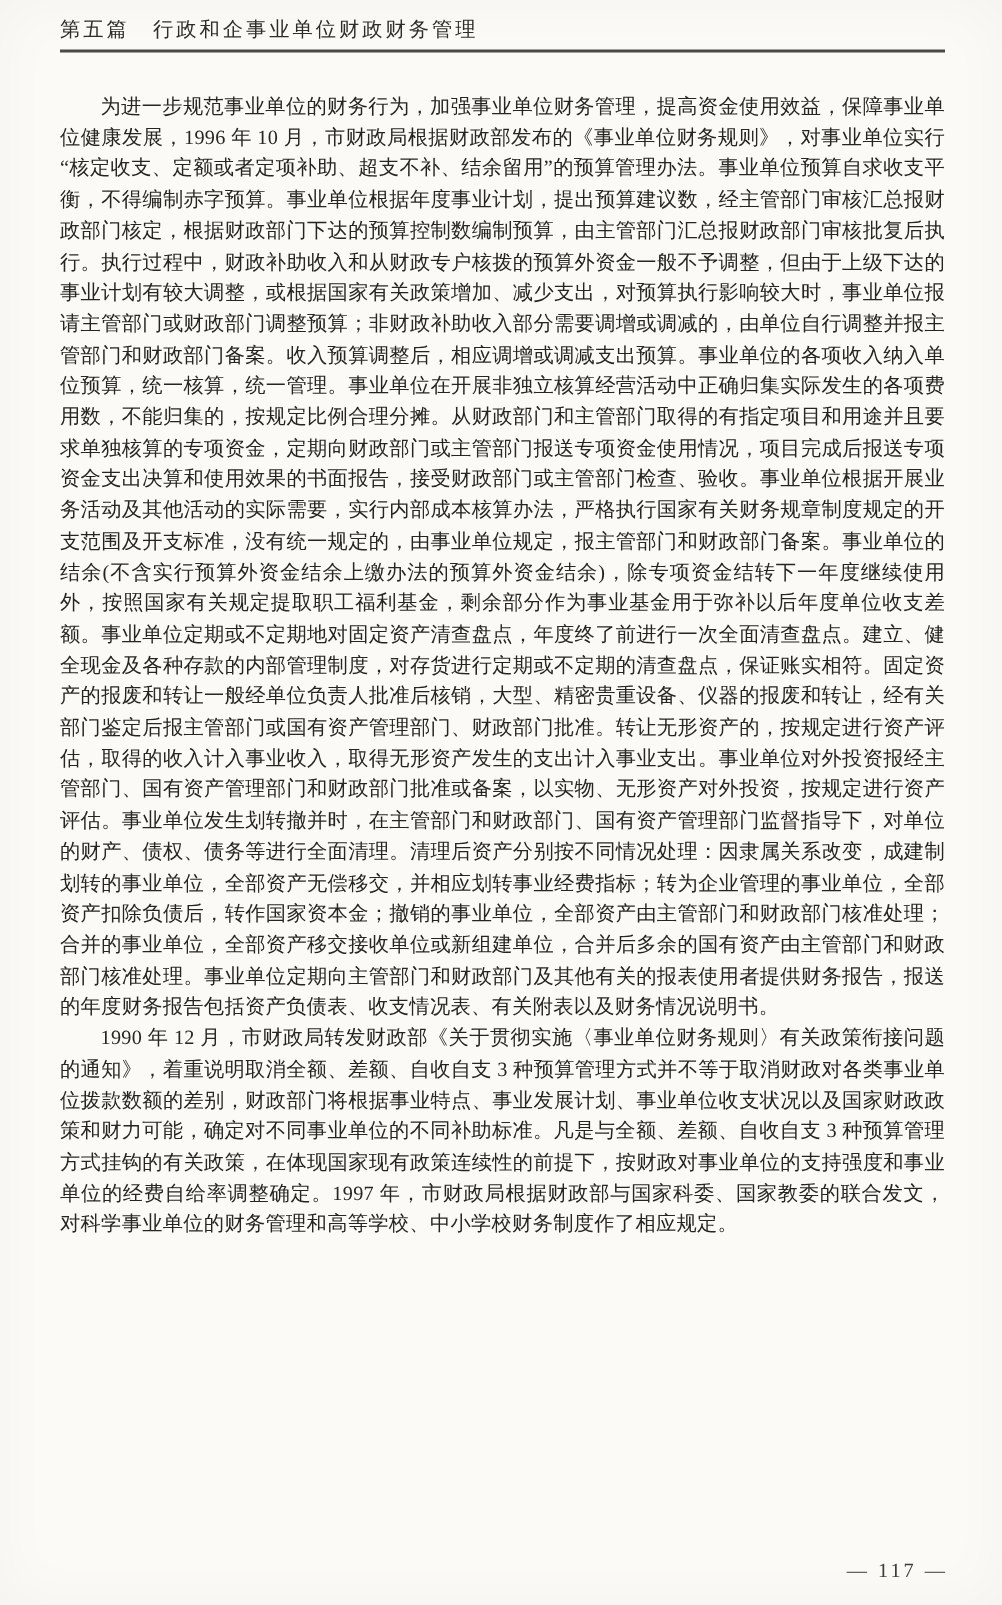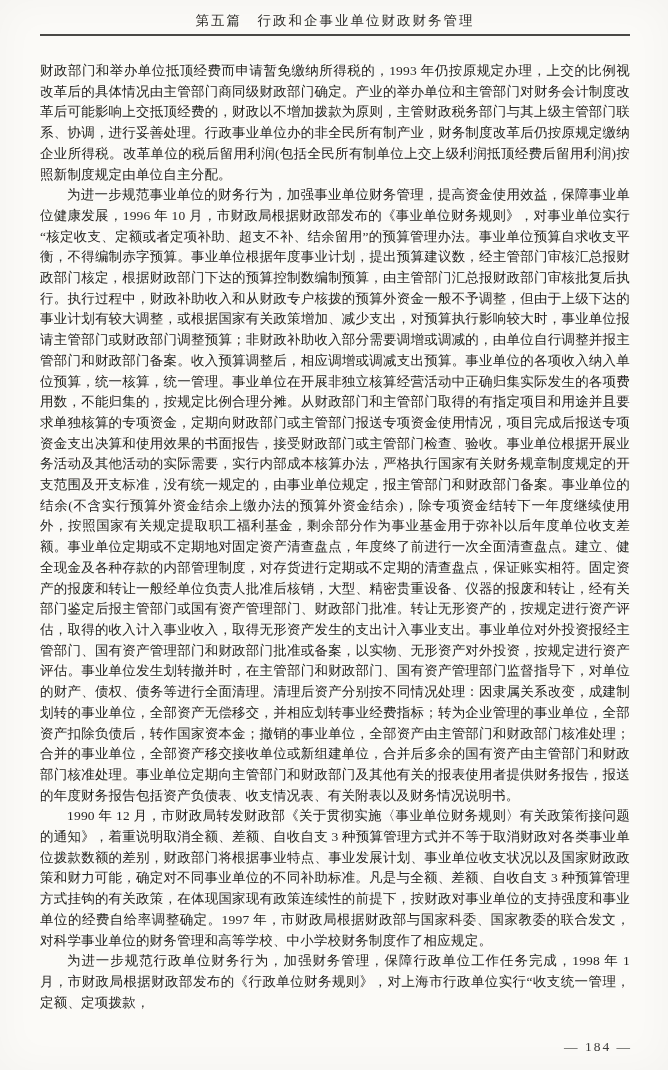--- a/index.html
+++ b/index.html
@@ -16,21 +16,21 @@
     background: #fbfaf7;
     color: #262522;
     overflow: hidden;
     box-shadow: inset 0 0 40px rgba(0,0,0,0.03);
   }
   .page-header {
     position: absolute;
     top: 11px;
     left: 40px;
     width: 590px;
-    text-align: center;
+    text-align: left;
   }
   .chapter-title {
     font-size: 13.5px;
     letter-spacing: 2px;
     color: #2e2d2a;
   }
   .header-rule {
     margin-top: 4px;
     height: 0;
     border-bottom: 2px solid #4a4946;
@@ -66,23 +66,21 @@
 <body>
 
 <div class="page">
 
   <header class="page-header">
     <span class="chapter-title">第五篇　行政和企事业单位财政财务管理</span>
     <div class="header-rule"></div>
   </header>
 
   <main class="page-body">
-    <p class="para no-indent">财政部门和举办单位抵顶经费而申请暂免缴纳所得税的，1993 年仍按原规定办理，上交的比例视改革后的具体情况由主管部门商同级财政部门确定。产业的举办单位和主管部门对财务会计制度改革后可能影响上交抵顶经费的，财政以不增加拨款为原则，主管财政税务部门与其上级主管部门联系、协调，进行妥善处理。行政事业单位办的非全民所有制产业，财务制度改革后仍按原规定缴纳企业所得税。改革单位的税后留用利润(包括全民所有制单位上交上级利润抵顶经费后留用利润)按照新制度规定由单位自主分配。</p>
     <p class="para">为进一步规范事业单位的财务行为，加强事业单位财务管理，提高资金使用效益，保障事业单位健康发展，1996 年 10 月，市财政局根据财政部发布的《事业单位财务规则》，对事业单位实行“核定收支、定额或者定项补助、超支不补、结余留用”的预算管理办法。事业单位预算自求收支平衡，不得编制赤字预算。事业单位根据年度事业计划，提出预算建议数，经主管部门审核汇总报财政部门核定，根据财政部门下达的预算控制数编制预算，由主管部门汇总报财政部门审核批复后执行。执行过程中，财政补助收入和从财政专户核拨的预算外资金一般不予调整，但由于上级下达的事业计划有较大调整，或根据国家有关政策增加、减少支出，对预算执行影响较大时，事业单位报请主管部门或财政部门调整预算；非财政补助收入部分需要调增或调减的，由单位自行调整并报主管部门和财政部门备案。收入预算调整后，相应调增或调减支出预算。事业单位的各项收入纳入单位预算，统一核算，统一管理。事业单位在开展非独立核算经营活动中正确归集实际发生的各项费用数，不能归集的，按规定比例合理分摊。从财政部门和主管部门取得的有指定项目和用途并且要求单独核算的专项资金，定期向财政部门或主管部门报送专项资金使用情况，项目完成后报送专项资金支出决算和使用效果的书面报告，接受财政部门或主管部门检查、验收。事业单位根据开展业务活动及其他活动的实际需要，实行内部成本核算办法，严格执行国家有关财务规章制度规定的开支范围及开支标准，没有统一规定的，由事业单位规定，报主管部门和财政部门备案。事业单位的结余(不含实行预算外资金结余上缴办法的预算外资金结余)，除专项资金结转下一年度继续使用外，按照国家有关规定提取职工福利基金，剩余部分作为事业基金用于弥补以后年度单位收支差额。事业单位定期或不定期地对固定资产清查盘点，年度终了前进行一次全面清查盘点。建立、健全现金及各种存款的内部管理制度，对存货进行定期或不定期的清查盘点，保证账实相符。固定资产的报废和转让一般经单位负责人批准后核销，大型、精密贵重设备、仪器的报废和转让，经有关部门鉴定后报主管部门或国有资产管理部门、财政部门批准。转让无形资产的，按规定进行资产评估，取得的收入计入事业收入，取得无形资产发生的支出计入事业支出。事业单位对外投资报经主管部门、国有资产管理部门和财政部门批准或备案，以实物、无形资产对外投资，按规定进行资产评估。事业单位发生划转撤并时，在主管部门和财政部门、国有资产管理部门监督指导下，对单位的财产、债权、债务等进行全面清理。清理后资产分别按不同情况处理：因隶属关系改变，成建制划转的事业单位，全部资产无偿移交，并相应划转事业经费指标；转为企业管理的事业单位，全部资产扣除负债后，转作国家资本金；撤销的事业单位，全部资产由主管部门和财政部门核准处理；合并的事业单位，全部资产移交接收单位或新组建单位，合并后多余的国有资产由主管部门和财政部门核准处理。事业单位定期向主管部门和财政部门及其他有关的报表使用者提供财务报告，报送的年度财务报告包括资产负债表、收支情况表、有关附表以及财务情况说明书。</p>
     <p class="para">1990 年 12 月，市财政局转发财政部《关于贯彻实施〈事业单位财务规则〉有关政策衔接问题的通知》，着重说明取消全额、差额、自收自支 3 种预算管理方式并不等于取消财政对各类事业单位拨款数额的差别，财政部门将根据事业特点、事业发展计划、事业单位收支状况以及国家财政政策和财力可能，确定对不同事业单位的不同补助标准。凡是与全额、差额、自收自支 3 种预算管理方式挂钩的有关政策，在体现国家现有政策连续性的前提下，按财政对事业单位的支持强度和事业单位的经费自给率调整确定。1997 年，市财政局根据财政部与国家科委、国家教委的联合发文，对科学事业单位的财务管理和高等学校、中小学校财务制度作了相应规定。</p>
-    <p class="para">为进一步规范行政单位财务行为，加强财务管理，保障行政单位工作任务完成，1998 年 1 月，市财政局根据财政部发布的《行政单位财务规则》，对上海市行政单位实行“收支统一管理，定额、定项拨款，</p>
   </main>
 
   <footer class="page-footer">
-    <span class="page-number">— 184 —</span>
+    <span class="page-number">— 117 —</span>
   </footer>
 
 </div>
 
 </body></html>

